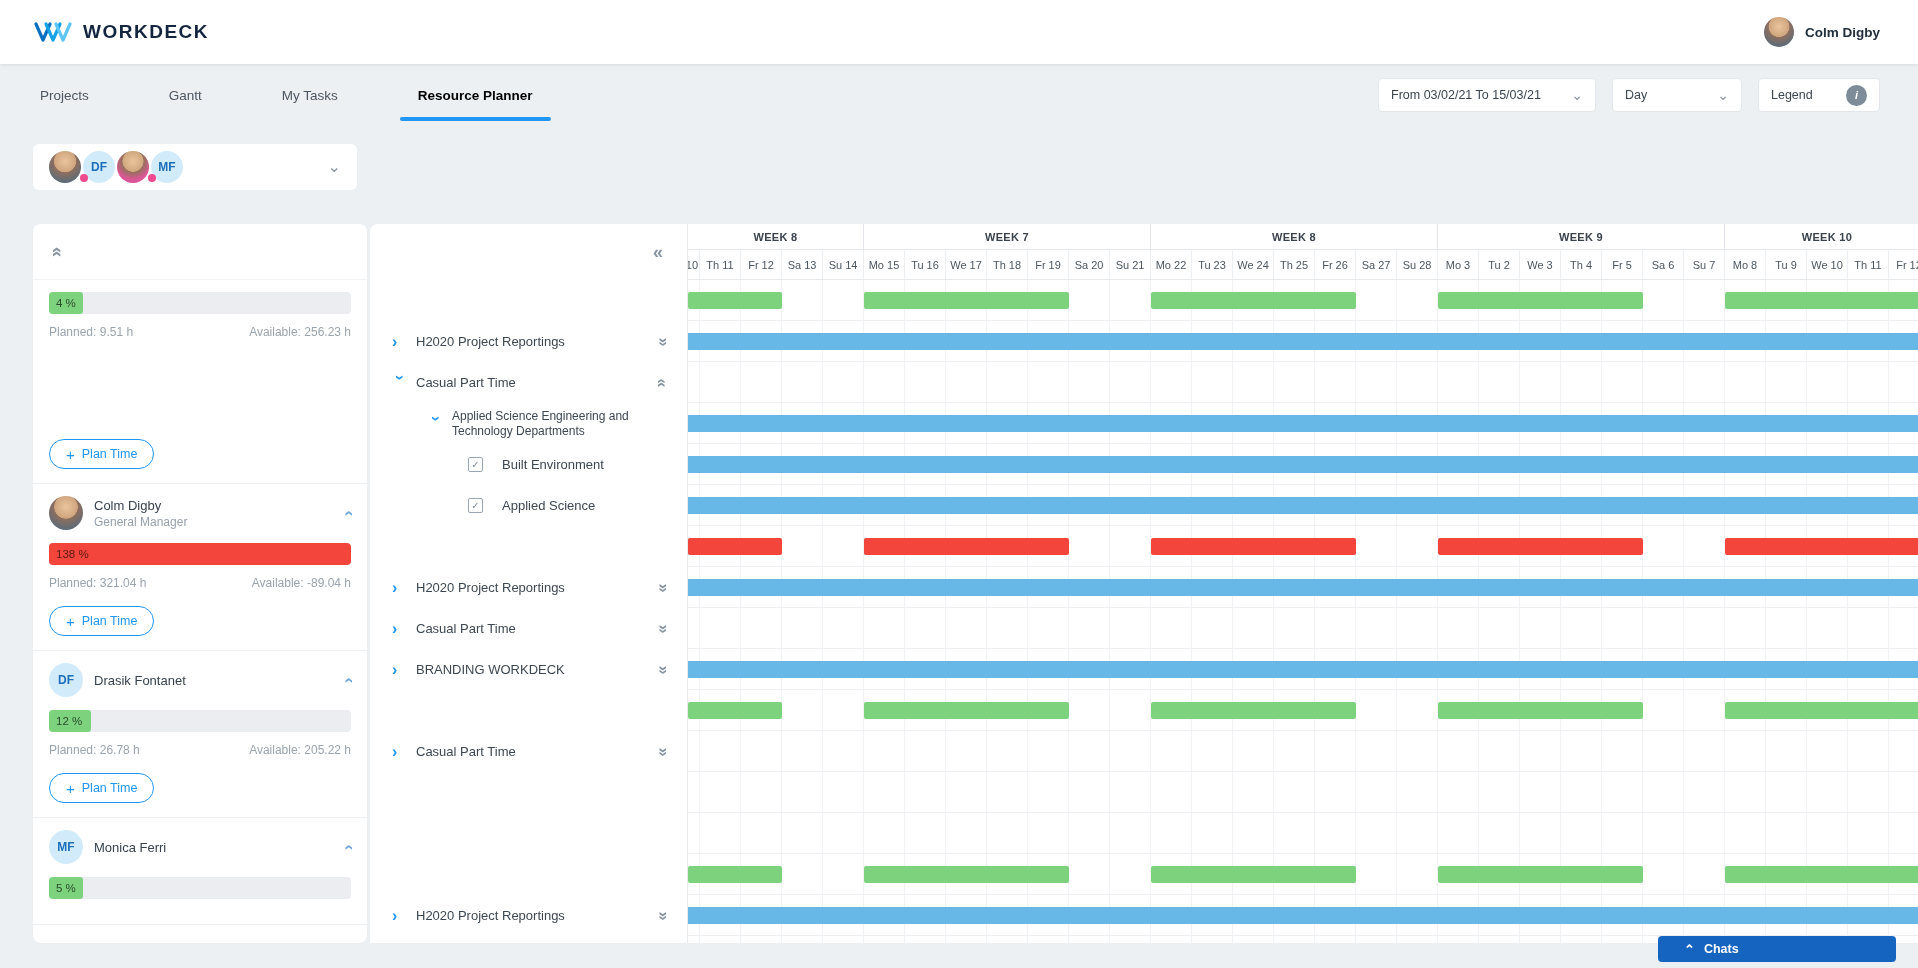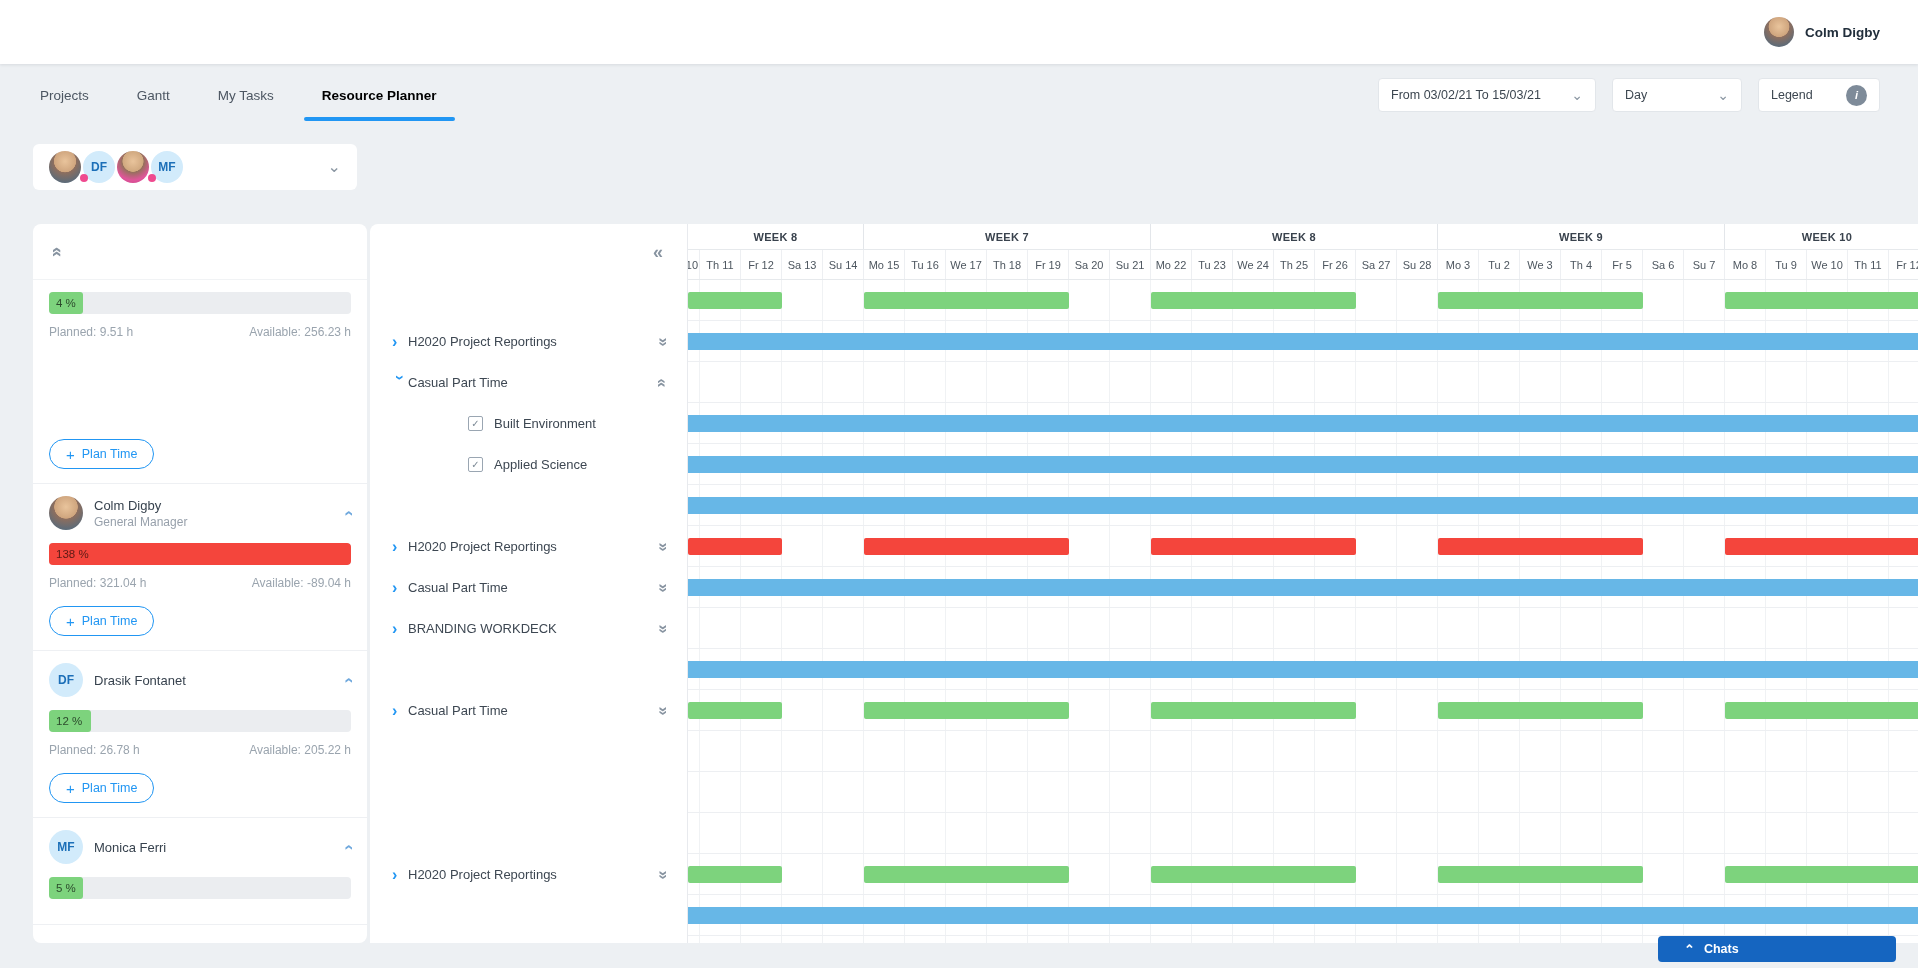--- a/index.html
+++ b/index.html
@@ -18,21 +18,21 @@
 
   
   .avatar { width:32px; height:32px; border-radius:50%; flex:0 0 auto; position:relative; display:flex; align-items:center; justify-content:center; }
   .avatar.photo { background: radial-gradient(circle at 50% 32%, #e9c49c 0%, #cfa57e 40%, #8d6e5e 42%, #5d6b78 78%, #4d5a66 100%); }
   .avatar.photo.pink { background: radial-gradient(circle at 50% 32%, #e9c49c 0%, #d0a87f 38%, #95705c 40%, #e0559a 70%, #c43f85 100%); }
   .avatar.initials { background:#d2ebfb; color:#1c6fb8; font-size:12px; font-weight:bold; }
   .avatar.initials .p-dot { position:absolute; left:-3px; bottom:1px; width:8px; height:8px; border-radius:50%; background:#ef4a8f; }
 
   
   .tabbar { height:62px; display:flex; align-items:stretch; padding:0 38px 0 40px; }
-  .tabs { display:flex; }
+  .tabs { display:flex;gap:32px; }
   .tab { padding:0 24px; display:flex; align-items:center; font-size:13.5px; color:#4c5662; cursor:pointer; position:relative; }
   .tab:first-child { padding-left:0; }
   .tab.active { font-weight:bold; color:#000000; }
   .tab.active::after { content:""; position:absolute; left:6px; right:6px; bottom:5px; height:4px; border-radius:2px; background:var(--accent); }
   .tab:first-child.active::after { left:-2px; }
   .controls { margin-left:auto; display:flex; align-items:center; gap:16px; }
   .select { background:#fff; border:1px solid #e2e6ea; border-radius:4px; height:34px; display:flex; align-items:center; justify-content:space-between; gap:10px; padding:0 12px; font-size:12.5px; color:#3c4650; cursor:pointer; }
   .sel-date { width:218px; }
   .sel-gran { width:130px; }
   .sel-legend { width:122px; }
@@ -76,21 +76,21 @@
   .plan-time { border:1px solid var(--accent); color:var(--accent); background:#fff; border-radius:16px; height:30px; padding:0 16px; font-size:12.5px; display:inline-flex; align-items:center; gap:7px; cursor:pointer; font-family:inherit; }
   .plan-time .plus { font-size:15px; line-height:1; }
 
   
   .t-row { height:41px; display:flex; align-items:center; position:relative; font-size:13px; color:#3d4752; }
   .t-row.lvl1 { padding-left:22px; }
   .t-row.lvl2 { padding-left:58px; font-size:12px; }
   .t-row.lvl3 { padding-left:98px; }
   .chev { color:var(--accent); font-size:16px; font-weight:bold; width:16px; line-height:1; cursor:pointer; display:inline-block; }
   .chev.down { transform:rotate(90deg); }
-  .t-label { }
+  .t-label { margin-left:8px; }
   .t-label.wrap { width:205px; line-height:1.25; }
   .cbx { width:15px; height:15px; border:1.5px solid #9aa6b2; border-radius:2px; margin-right:11px; display:flex; align-items:center; justify-content:center; color:#7d8a96; font-size:10px; cursor:pointer; flex:0 0 auto; }
   .trail { position:absolute; right:20px; top:50%; font-size:16px; }
   .trail.down { transform:translateY(-50%) rotate(-90deg); }
   .trail.up   { transform:translateY(-50%) rotate(90deg); }
 
   
   .week-row { height:26px; display:flex; border-bottom:1px solid #e6e9ec; }
   .week-cell { border-right:1px solid #e3e6ea; display:flex; align-items:center; justify-content:center; font-size:11px; font-weight:bold; color:#39424d; letter-spacing:.3px; flex:0 0 auto; overflow:hidden; }
   .day-row { height:30px; display:flex; border-bottom:1px solid #e6e9ec; }
@@ -106,20 +106,28 @@
   
   .chats { position:absolute; bottom:6px; right:22px; width:238px; height:26px; background:var(--chats); color:#fff; border:none; border-radius:4px; display:flex; align-items:center; gap:9px; padding-left:26px; font-size:12.5px; font-weight:bold; cursor:pointer; font-family:inherit; z-index:10; }
   .chats .caret { font-size:13px; font-weight:bold; line-height:1; }
 </style>
 </head>
 <body>
 
 <div class="app">
 
   <header class="navbar">
+    <div class="logo">
+      <svg width="40" height="24" viewBox="0 0 40 24">
+        <path d="M2 4 L9 20 L16 4" stroke="#0b6fc2" stroke-width="3.2" fill="none" stroke-linecap="round" stroke-linejoin="round"></path>
+        <path d="M12 4 L19 20 L26 4" stroke="#17a2e8" stroke-width="3.2" fill="none" stroke-linecap="round" stroke-linejoin="round"></path>
+        <path d="M22 4 L29 20 L36 4" stroke="#5ec6f4" stroke-width="3.2" fill="none" stroke-linecap="round" stroke-linejoin="round"></path>
+      </svg>
+      <span class="logo-text">WORKDECK</span>
+    </div>
     <div class="user">
       <span class="avatar photo" style="width:30px;height:30px;"></span>
       <span>Colm Digby</span>
     </div>
   </header>
 
   <div class="tabbar">
     <div class="tabs" id="tabsWrap">
         <div class="tab">Projects</div>
         <div class="tab">Gantt</div>
@@ -226,20 +234,24 @@
             <div class="t-row lvl1">
               <span class="chev">›</span>
               <span class="t-label">H2020 Project Reportings</span>
               <span class="dbl trail down">«</span>
             </div>
             <div class="t-row lvl1">
               <span class="chev down">›</span>
               <span class="t-label">Casual Part Time</span>
               <span class="dbl trail up">«</span>
             </div>
+            <div class="t-row lvl2">
+              <span class="chev down">›</span>
+              <span class="t-label wrap">Applied Science Engineering and Technology Departments</span>
+            </div>
             <div class="t-row lvl3">
               <span class="cbx">✓</span>
               <span class="t-label">Built Environment</span>
             </div>
             <div class="t-row lvl3">
               <span class="cbx">✓</span>
               <span class="t-label">Applied Science</span>
             </div>
             <div class="t-row"></div>
             <div class="t-row lvl1">

